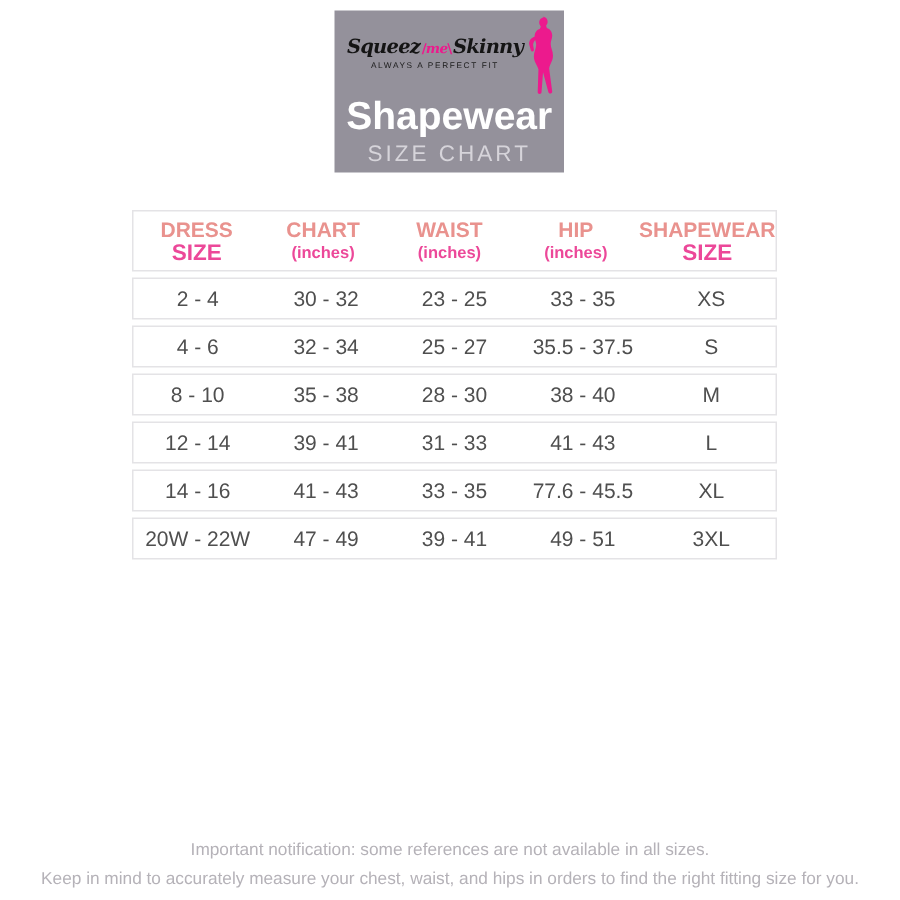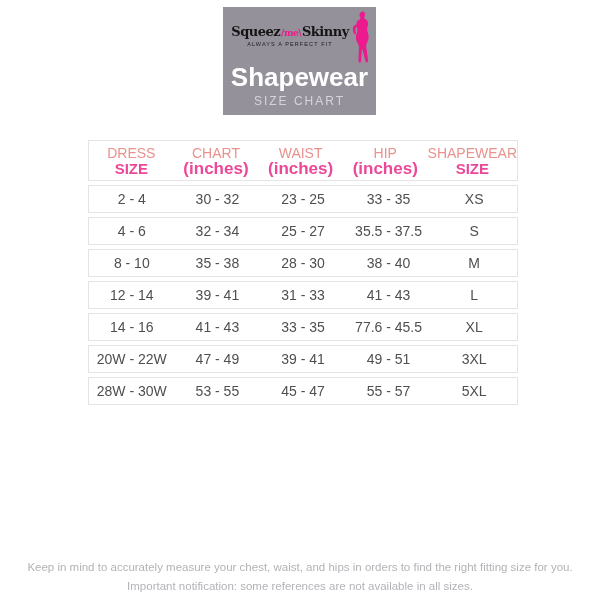--- a/index.html
+++ b/index.html
@@ -8,50 +8,50 @@
     font-family:"Liberation Sans",sans-serif;overflow:hidden;
   }
   
   .header-box{
     position:absolute;left:223px;top:7px;width:153px;height:108px;
     background:#94919b;text-align:center;
   }
   .logo-area{position:relative;height:46px;}
   .logo-script{
     position:absolute;left:8px;top:17px;width:118px;text-align:center;
-    font-family:"DejaVu Serif",serif;font-weight:bold;
+    font-family:"DejaVu Serif",serif;font-style:italic;font-weight:bold;
     font-size:13px;color:#141414;letter-spacing:-0.5px;white-space:nowrap;
   }
   .logo-me{
     color:#ec1a8d;font-size:9px;padding:0 1px;
   }
   .logo-me::before{content:"/";color:#ec1a8d;font-style:normal;}
   .logo-me::after{content:"\\";color:#ec1a8d;font-style:normal;}
   .tagline{
     position:absolute;left:8px;top:34px;width:118px;text-align:center;
     font-size:5.5px;letter-spacing:1.1px;color:#1c1c1c;white-space:nowrap;
   }
   .silhouette{position:absolute;right:5px;top:4px;height:53px;width:21px;}
   .hdr-title{
     margin-top:10px;color:#ffffff;font-weight:bold;font-size:26px;line-height:28px;
   }
   .hdr-subtitle{
-    margin-top:3px;color:#d6d4da;font-size:12px;letter-spacing:2px;
+    margin-top:3px;color:#d6d4da;font-size:15px;letter-spacing:2px;
   }
   
   .size-table{position:absolute;left:88px;top:140px;width:430px;}
   .t-row{
     display:flex;align-items:center;height:28px;margin-bottom:4px;
     border:1px solid #e4e3e6;background:#ffffff;box-sizing:border-box;
   }
   .t-row.hdr{height:41px;}
   .t-cell{flex:1;text-align:center;font-size:14px;color:#4f4f4f;}
-  .col-top{color:#e9928e;font-weight:normal;font-size:14px;line-height:16px;}
+  .col-top{color:#e9928e;font-weight:bold;font-size:14px;line-height:16px;}
   .col-bottom{color:#ec4899;font-weight:bold;font-size:15px;line-height:16px;}
-  .col-bottom.small{font-size:17px;}
+  .col-bottom.small{font-size:11px;}
   
   .footer{
     position:absolute;left:0;top:558px;width:600px;text-align:center;
     color:#b5b2b8;font-size:11.5px;line-height:19px;
   }
 </style>
 </head>
 <body>
 
 <div class="header-box">
@@ -137,26 +137,19 @@
 
   <div class="t-row">
     <div class="t-cell">20W - 22W</div>
     <div class="t-cell">47 - 49</div>
     <div class="t-cell">39 - 41</div>
     <div class="t-cell">49 - 51</div>
     <div class="t-cell">3XL</div>
   </div>
 
 
-  <div class="t-row">
-    <div class="t-cell">28W - 30W</div>
-    <div class="t-cell">53 - 55</div>
-    <div class="t-cell">45 - 47</div>
-    <div class="t-cell">55 - 57</div>
-    <div class="t-cell">5XL</div>
-  </div>
 
 </div>
 
 <div class="footer">
+  <div>Important notification: some references are not available in all sizes.</div>
   <div>Keep in mind to accurately measure your chest, waist, and hips in orders to find the right fitting size for you.</div>
-  <div>Important notification: some references are not available in all sizes.</div>
 </div>
 
 </body></html>

